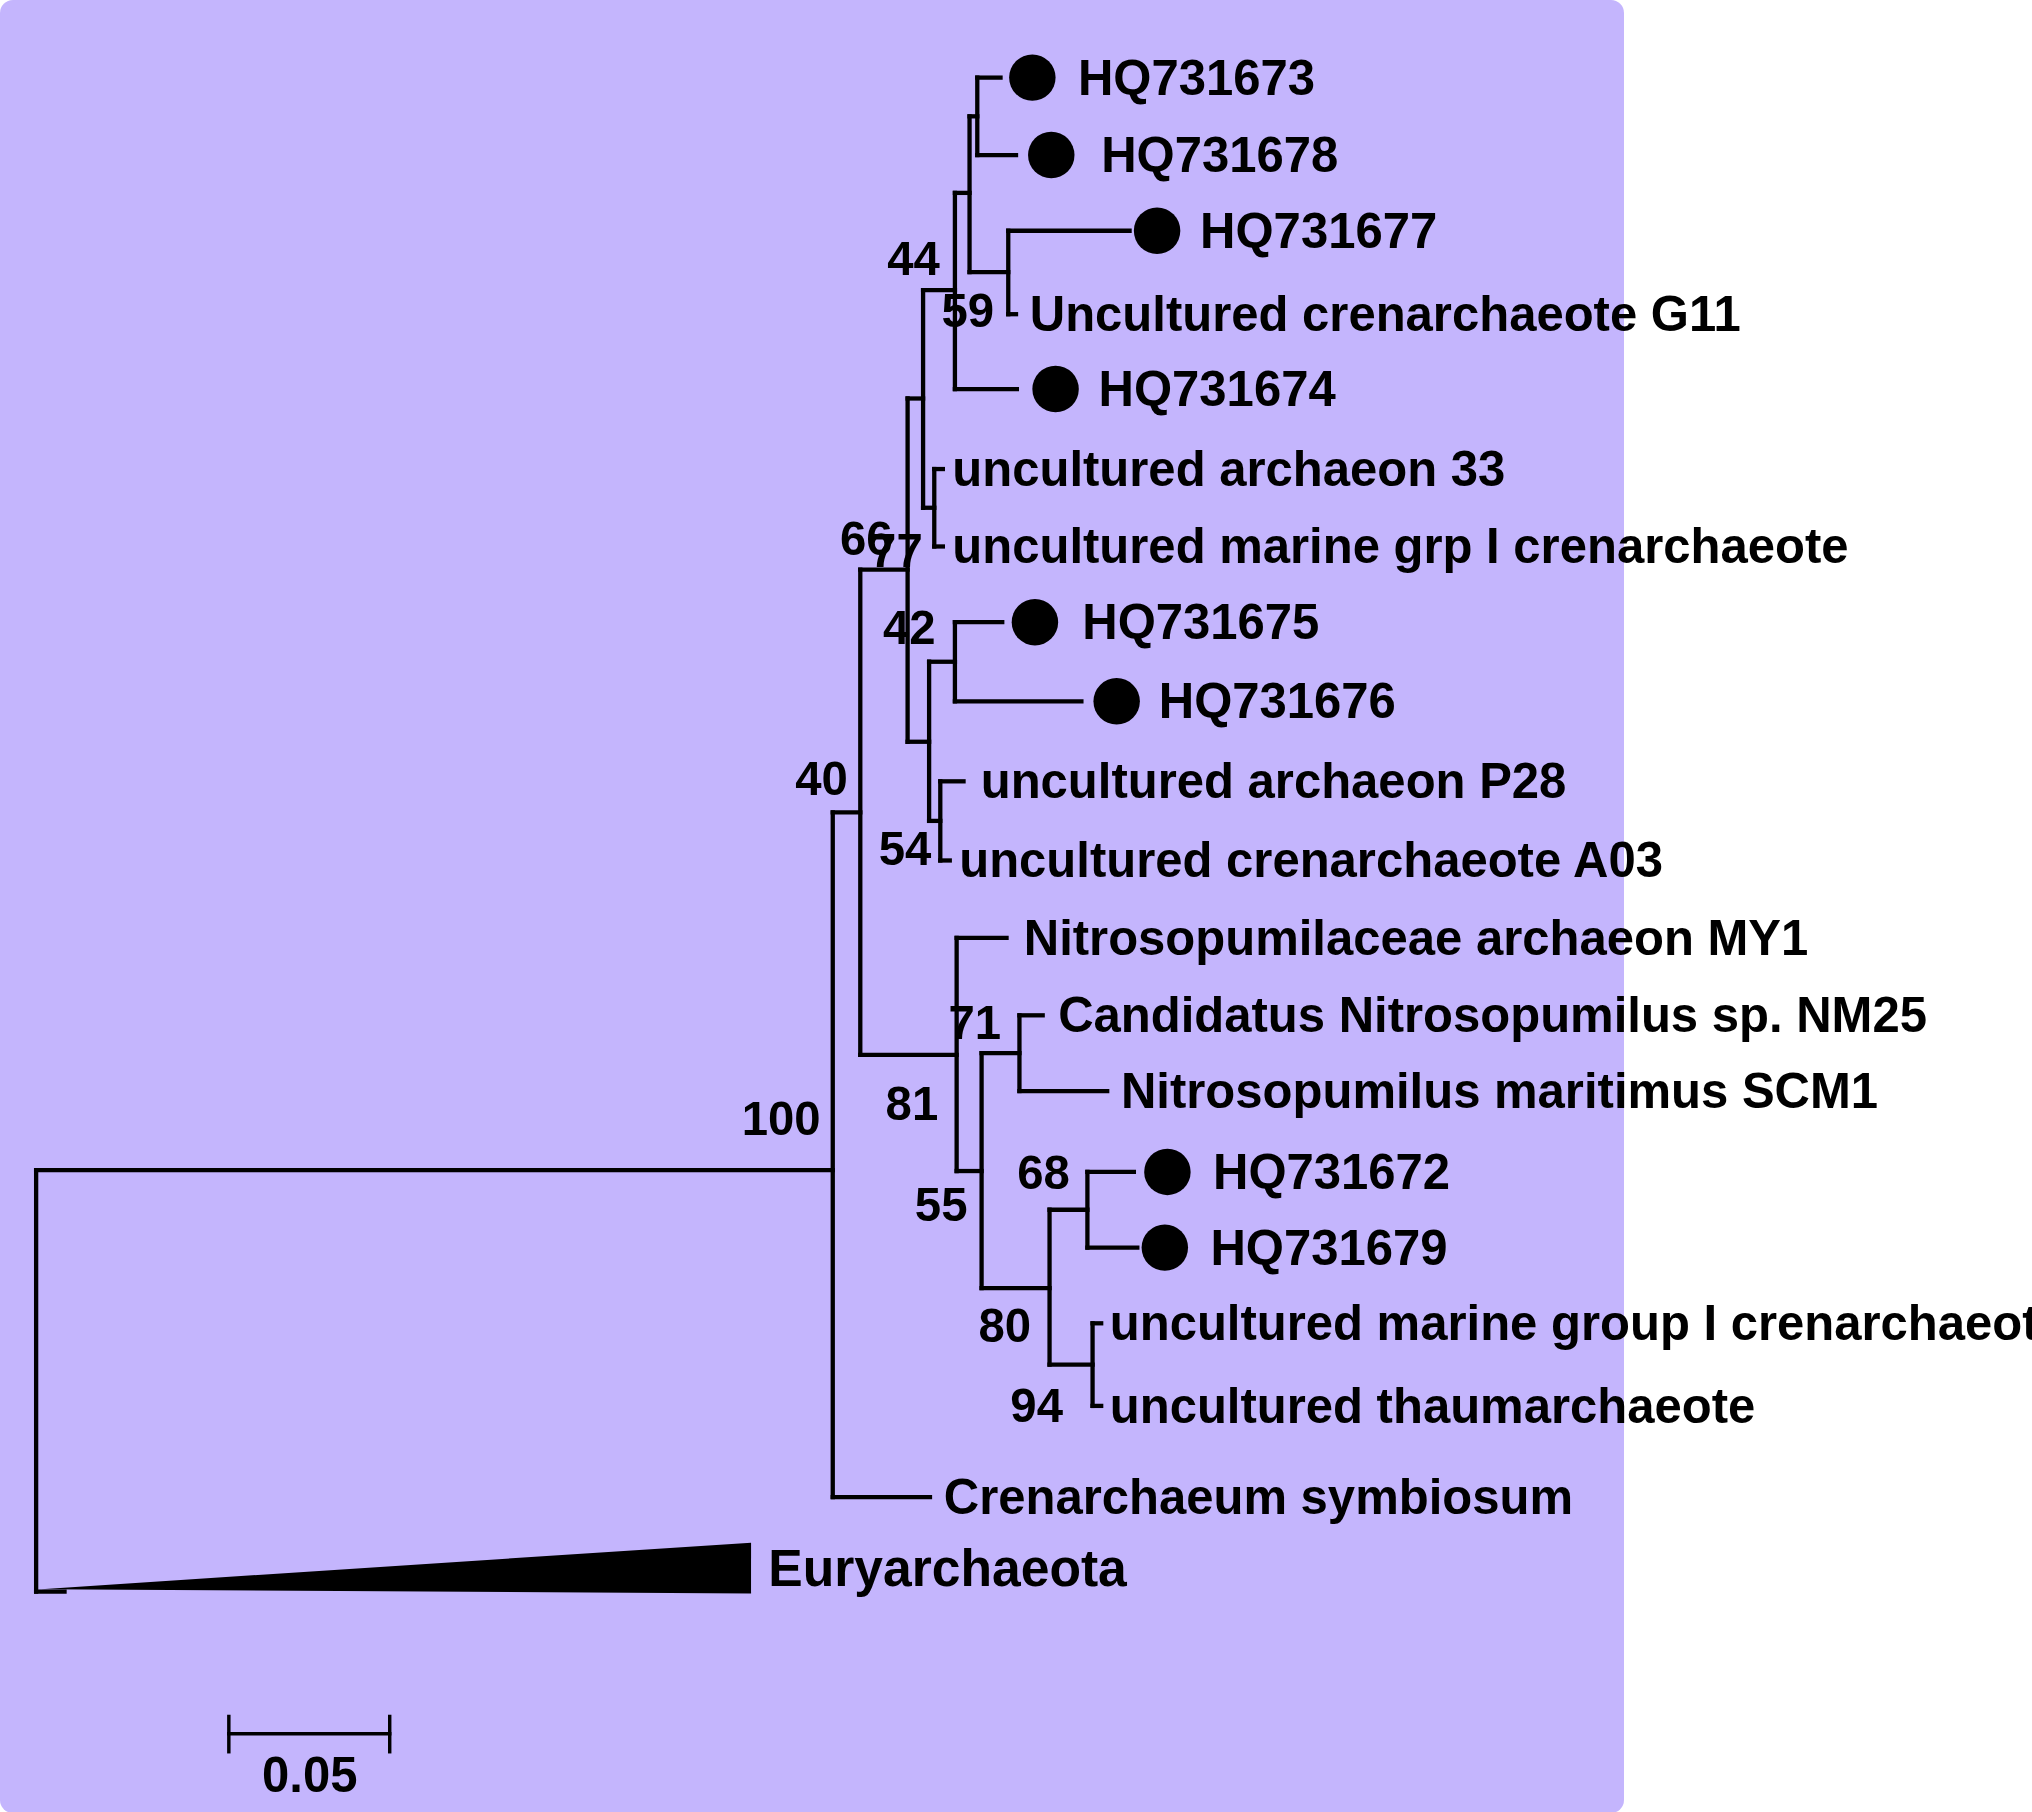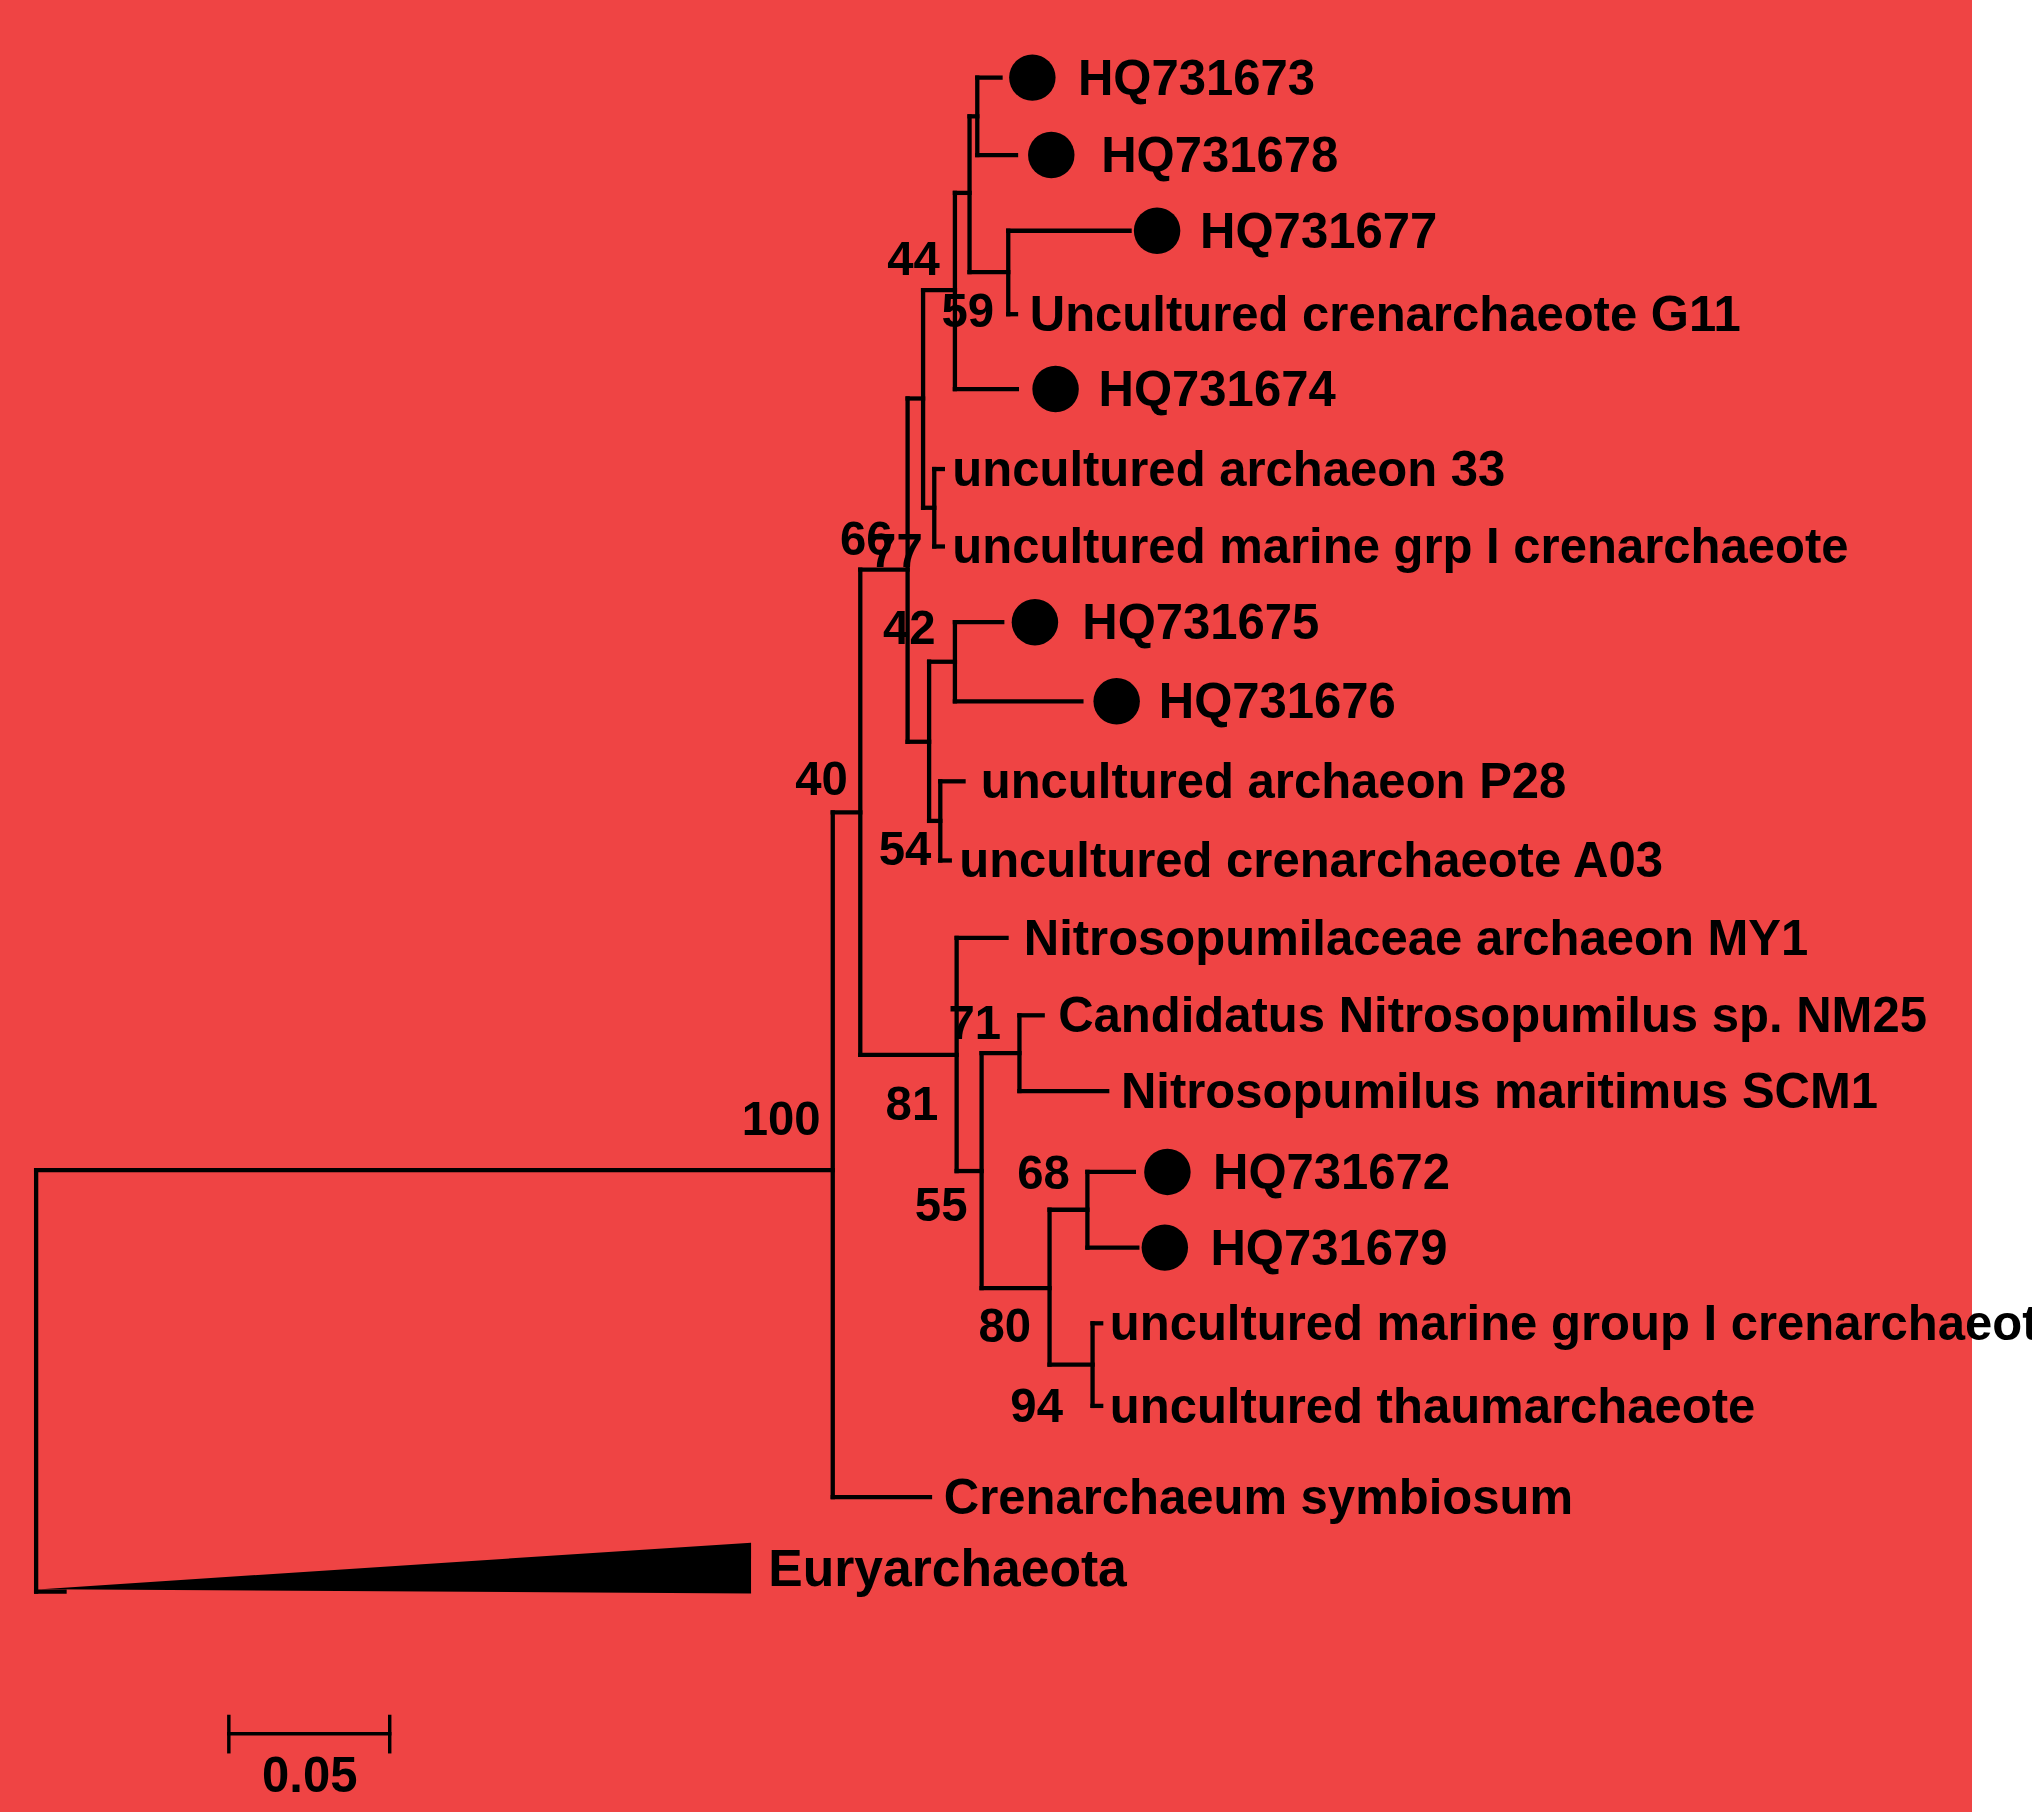--- a/index.html
+++ b/index.html
@@ -1,24 +1,25 @@
 <!DOCTYPE html>
 <html style="font-size:13.8px"><head>
 <meta charset="utf-8">
 <style>
   html, body {
     margin: 0;
     padding: 0;
     background: #ffffff;
   }
   .figure-wrap {
-    width: 1972px;
+    width: 1624px;
     height: 1813px;
-    background: #ef4444;
+    background: #c4b5fd;
     position: relative;
+    border-radius: 13px;
   }
   svg {
     display: block;
   }
   .branch {
     stroke: #000000;
     stroke-width: 5;
     stroke-linecap: square;
   }
   .scalebar-line {

